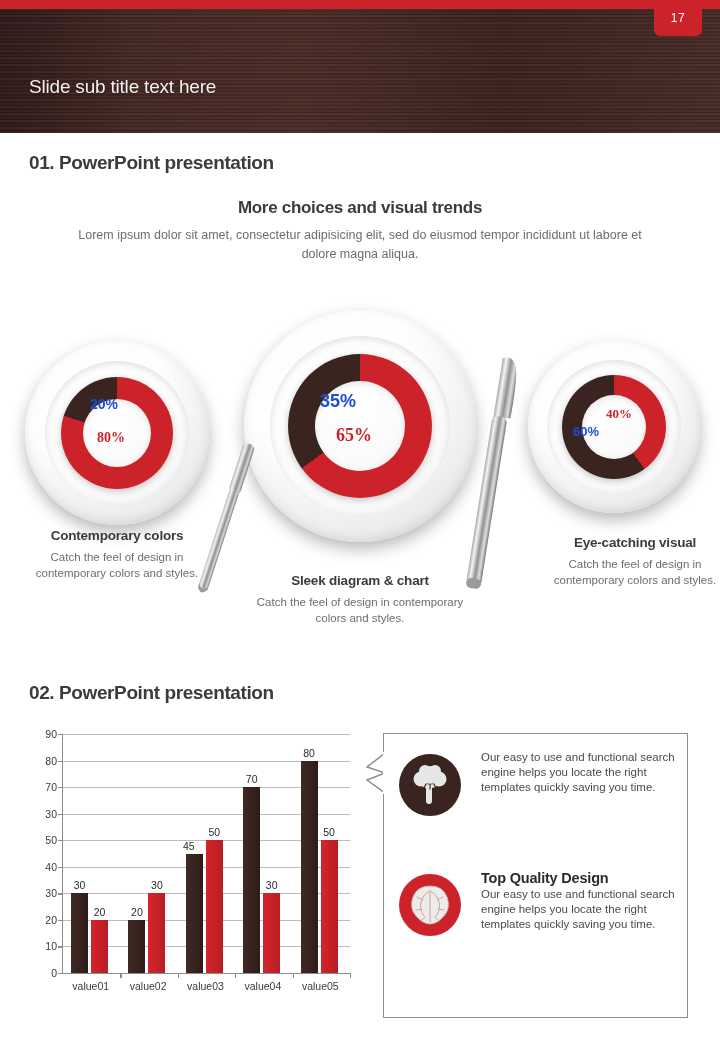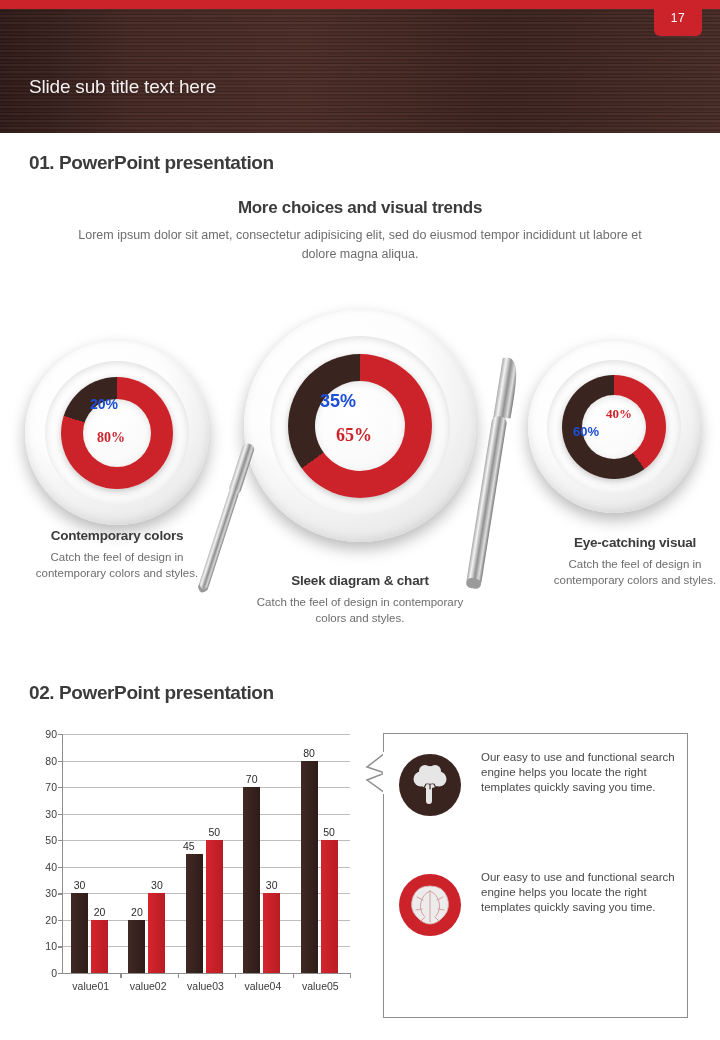--- a/index.html
+++ b/index.html
@@ -366,18 +366,19 @@
             <path d="M24 26 l-6 -3"></path>
               <path d="M38 26 l6 -3"></path>
             <path d="M23 35 l-6 1"></path>
               <path d="M39 35 l6 1"></path>
             <path d="M26 43 l-4 4"></path>
               <path d="M36 43 l4 4"></path>
           </g>
         </svg>
       </div>
       <div class="feat-text">
+        <div class="feat-title">Top Quality Design</div>
         <div class="feat-body">Our easy to use and functional search engine helps you locate the right templates quickly saving you time.</div>
       </div>
     </div>
   </div>
 
 </div>
 
 </body></html>

